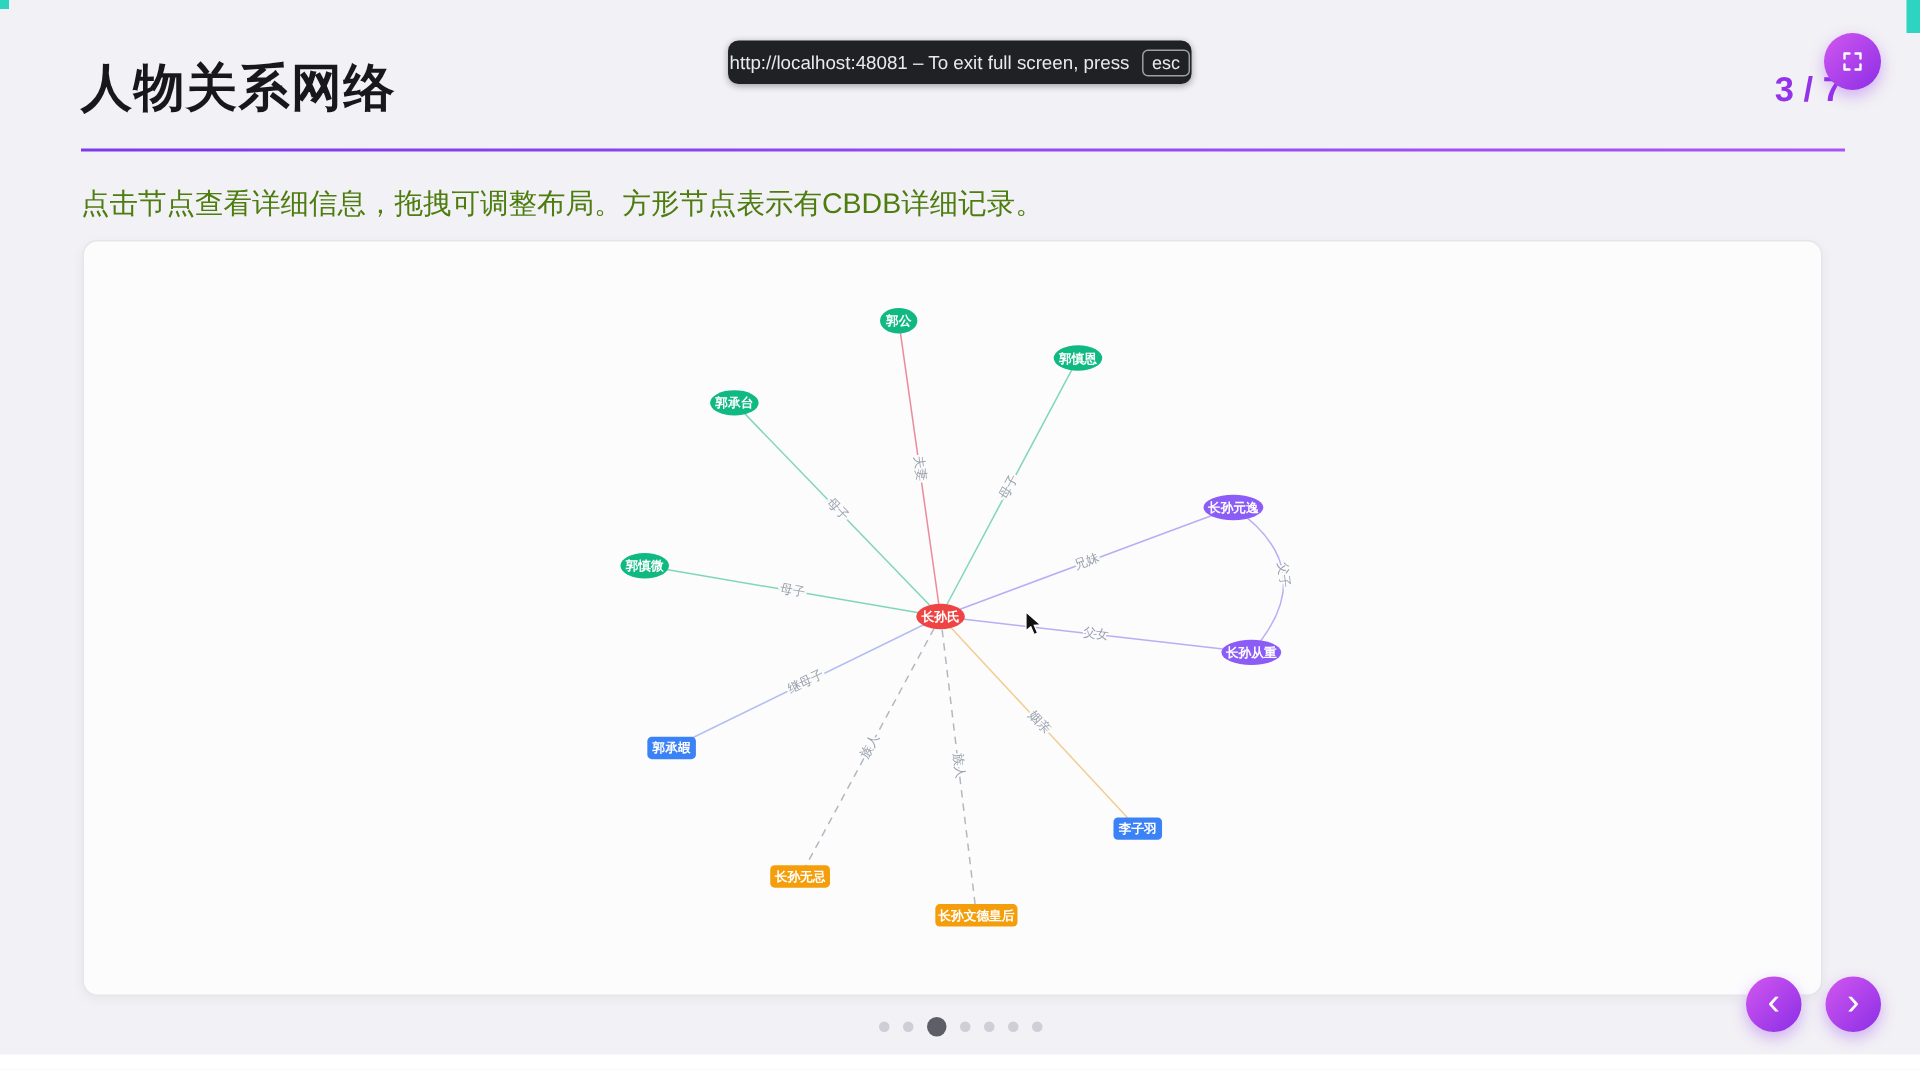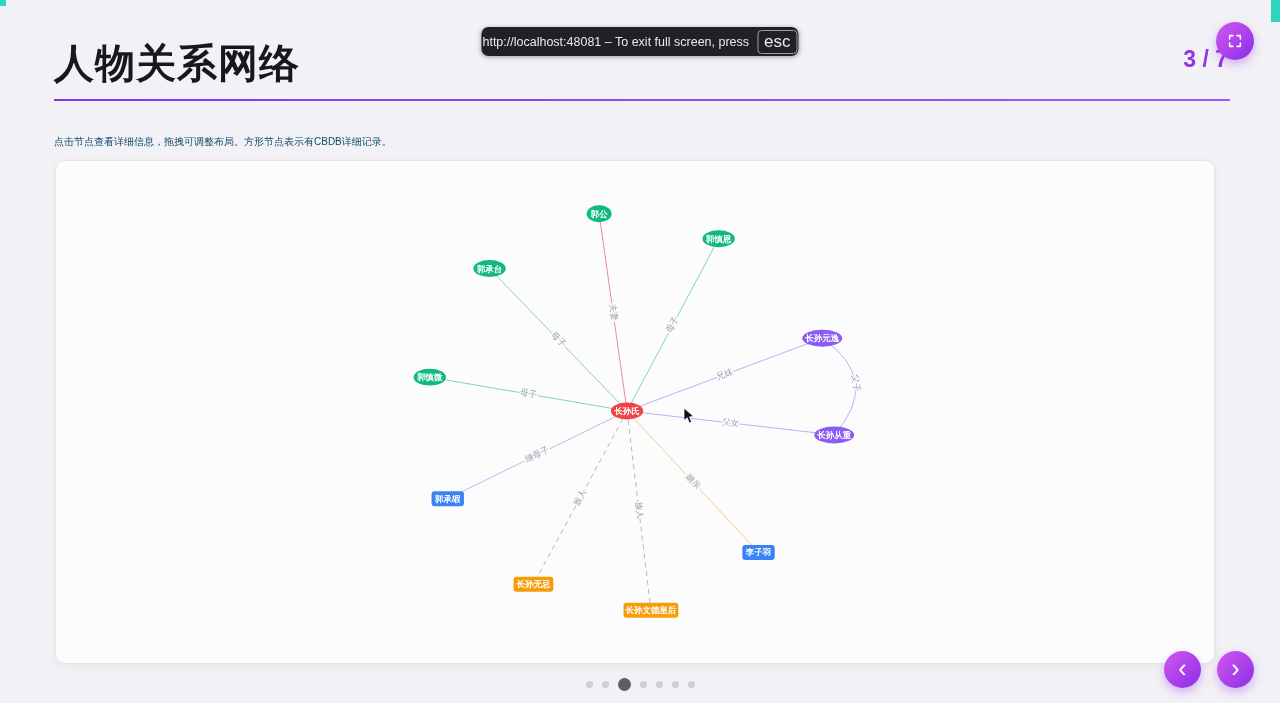--- a/index.html
+++ b/index.html
@@ -14,48 +14,48 @@
   
   .toast {
     position: absolute; left: 50%; top: 27px; transform: translateX(-50%);
     background: #202124; color: #e8eaed; font-size: 12.5px;
     display: flex; align-items: center; gap: 8px;
     height: 29px; padding: 0 1px; border-radius: 7px;
     white-space: nowrap; z-index: 40; box-shadow: 0 1px 5px rgba(0,0,0,.35);
   }
   .esc-key {
     border: 1px solid #9aa0a6; border-radius: 4px;
-    padding: 1px 6px; font-size: 17px; color: #e8eaed;
+    padding: 1px 6px; font-size: 12px; color: #e8eaed;
   }
 
   
   .fs-btn {
     position: absolute; top: 22px; right: 26px; width: 38px; height: 38px;
     border-radius: 50%; border: none; cursor: pointer;
     background: linear-gradient(135deg, #d257ef, #8b2ee6);
     display: flex; align-items: center; justify-content: center;
     box-shadow: 0 4px 10px rgba(147,51,234,.35); z-index: 30;
   }
   .page-indicator {
     position: absolute; top: 46px; right: 52px;
     color: #9333ea; font-size: 23px; font-weight: 700; z-index: 10;
   }
 
   
   .title {
     position: absolute; left: 54px; top: 36px;
-    font-size: 40px; font-weight: 700; color: #18181b; letter-spacing: 1px;
+    font-size: 34px; font-weight: 700; color: #18181b; letter-spacing: 1px;
   }
   .rule {
     position: absolute; left: 54px; top: 99px; width: 1176px; height: 2px;
     background: linear-gradient(90deg, #7c3aed, #a855f7);
   }
   .description {
-    position: absolute; left: 54px; top: 135px;
-    font-size: 10px; color: #0c4a6e;
+    position: absolute; left: 54px; top: 123px;
+    font-size: 19px; color: #4d7c0f;
   }
 
   
   .graph-card {
     position: absolute; left: 55px; top: 160px; width: 1160px; height: 504px;
     background: #fcfcfd; border: 1px solid #e6e6ea; border-radius: 10px;
     box-shadow: 0 2px 8px rgba(0,0,0,.05); overflow: hidden;
   }
   .graph-card svg { width: 100%; height: 100%; display: block;
     font-family: "Liberation Sans", "DejaVu Sans", sans-serif; }

